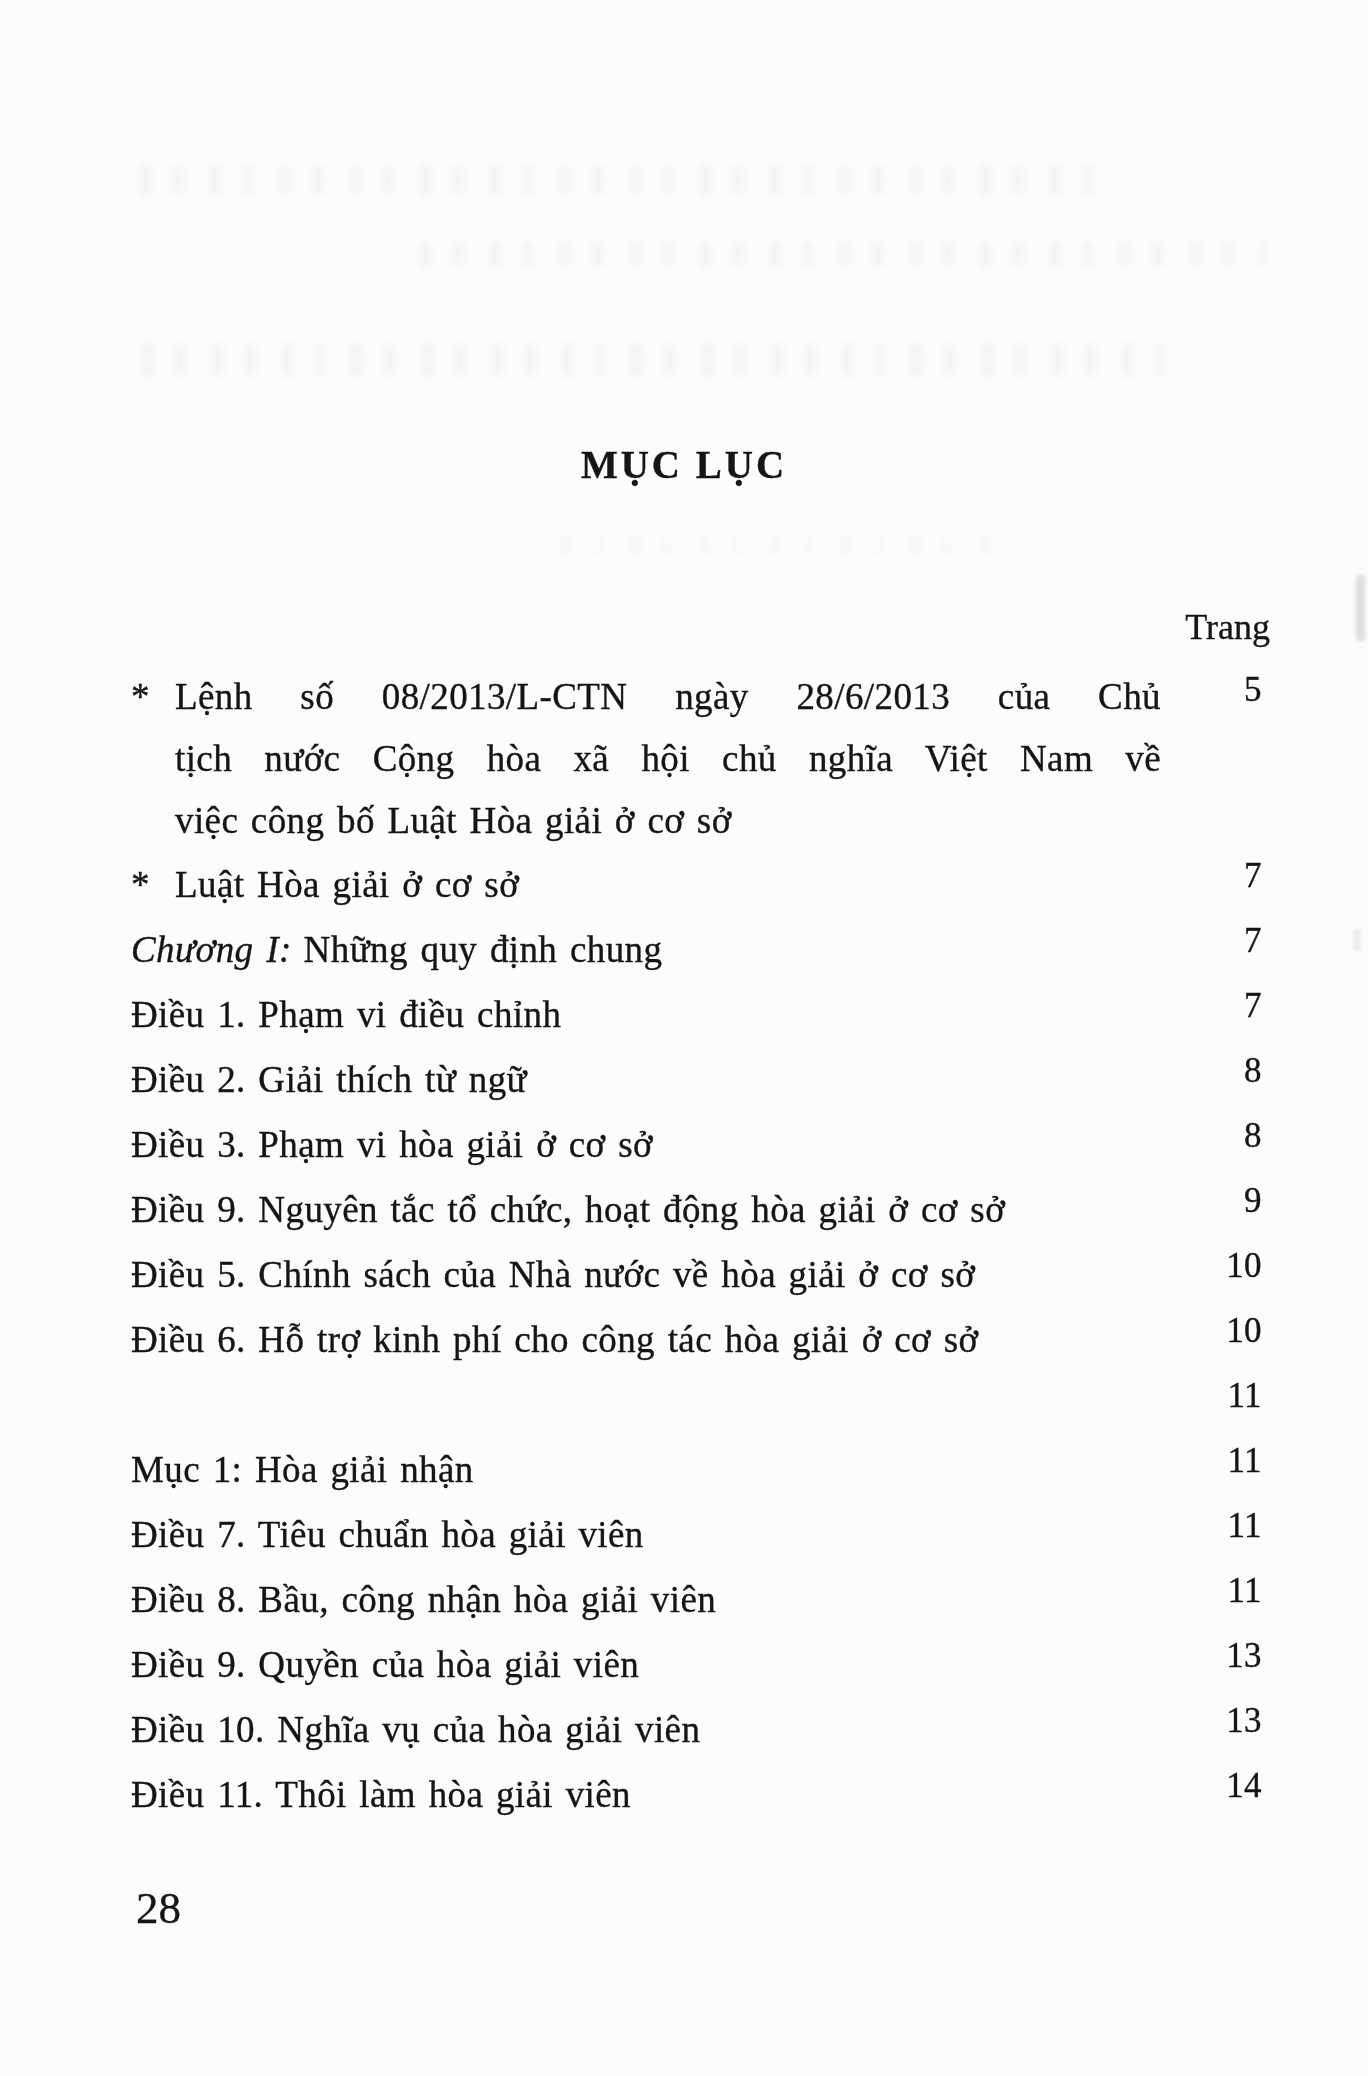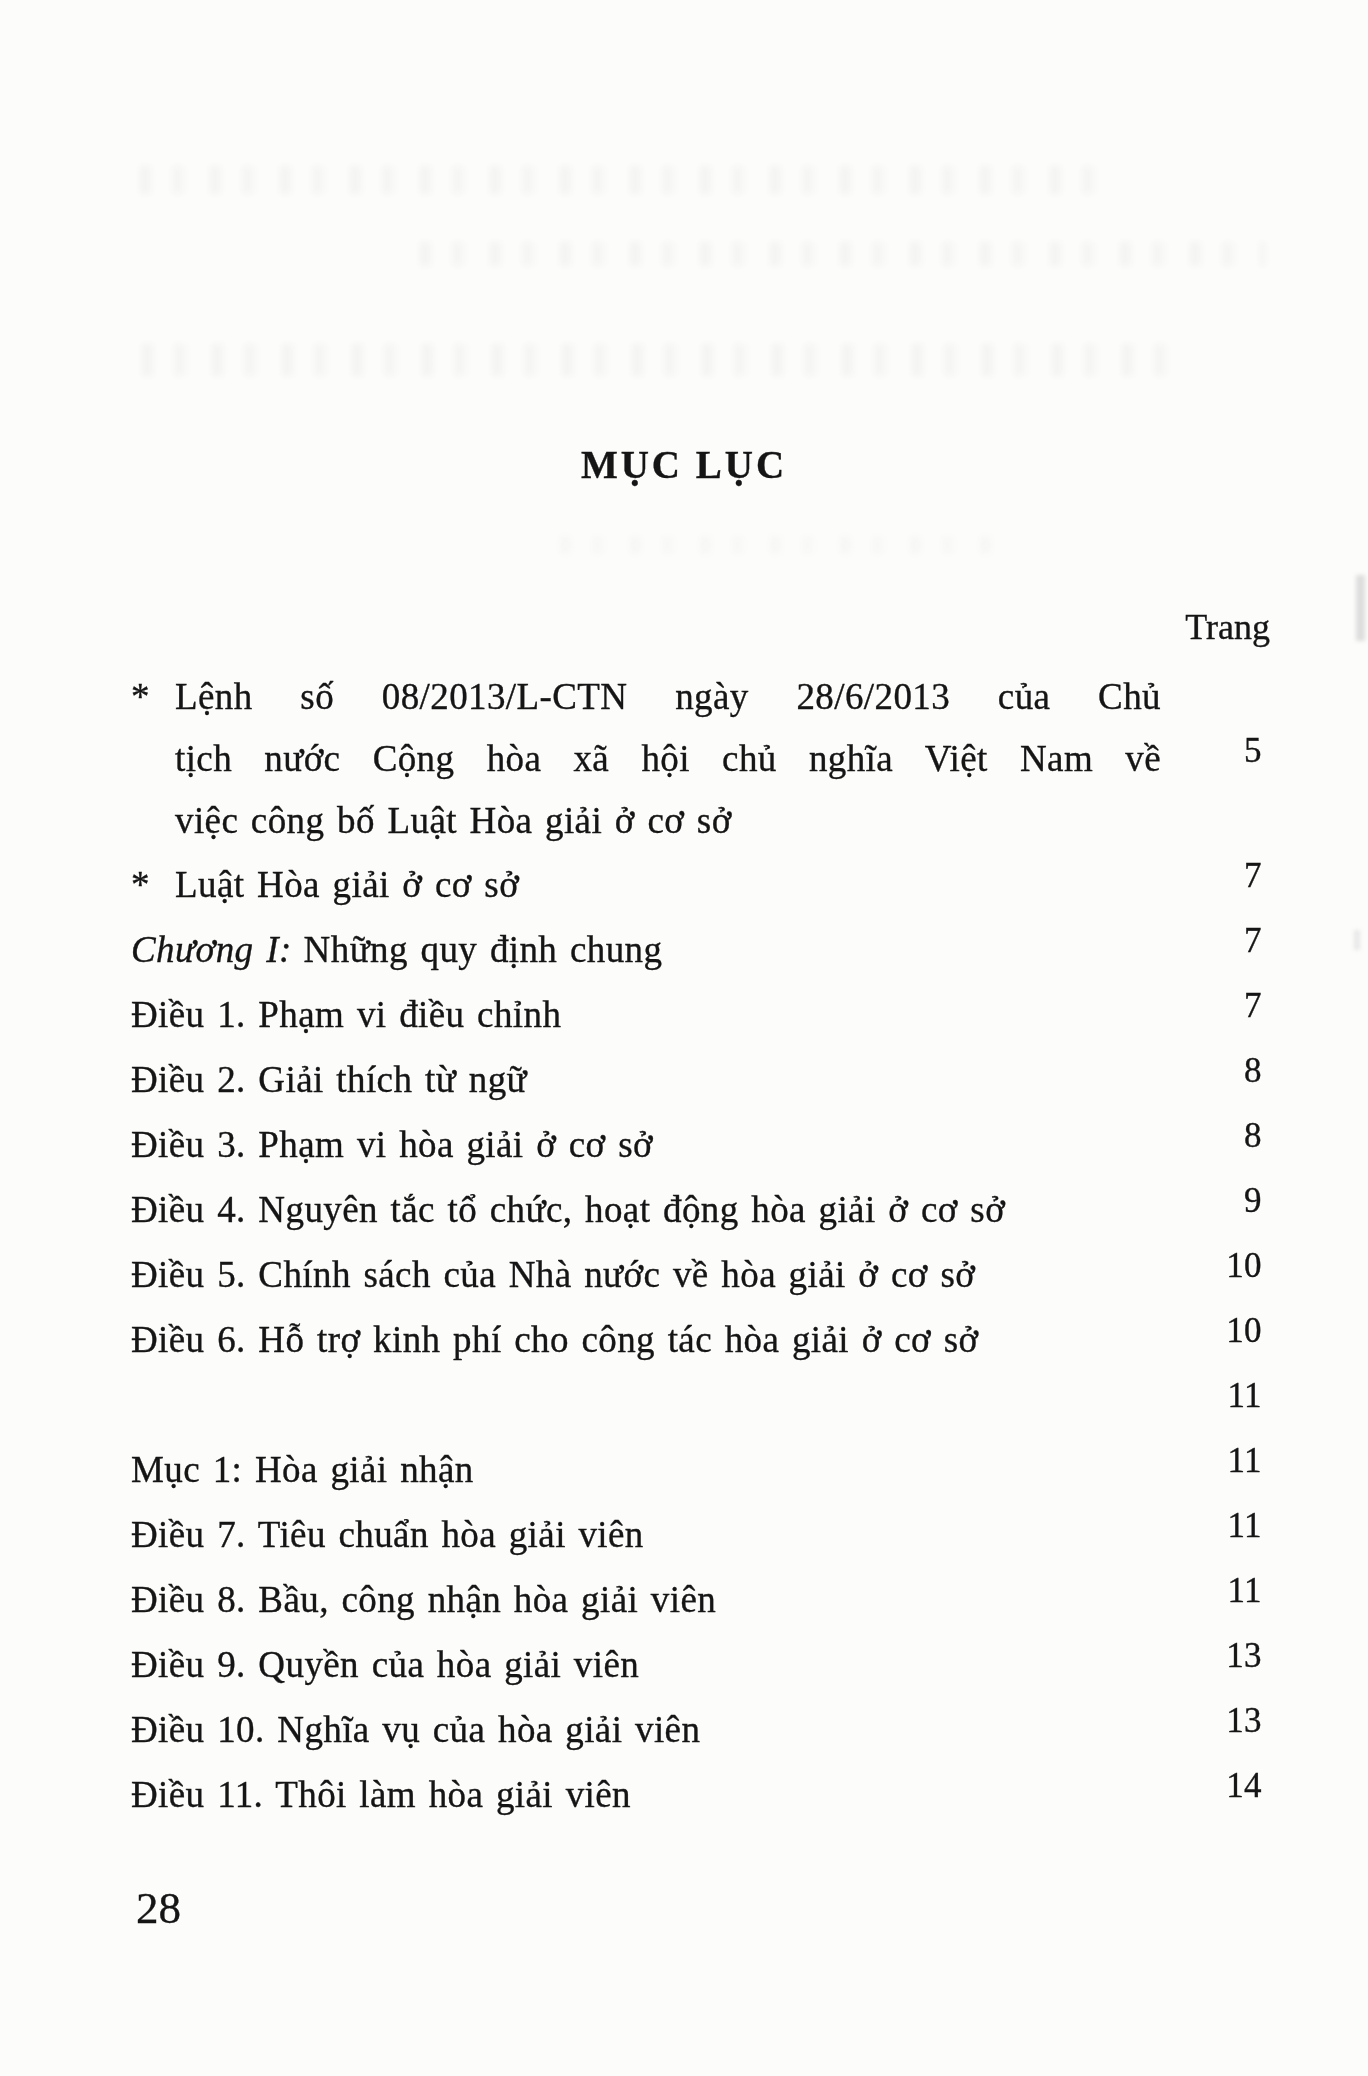--- a/index.html
+++ b/index.html
@@ -61,21 +61,21 @@
   }
 
   .toc {
     position: absolute;
     top: 666px;
     left: 131px;
     width: 1131px;
   }
   .toc-row {
     display: flex;
-    align-items: center;
+    align-items: flex-start;
     font-size: 37px;
     line-height: 65px;
     letter-spacing: 0.4px;
     word-spacing: 3px;
   }
   .entry {
     width: 986px;
     flex: 0 0 986px;
   }
   .hang {
@@ -156,21 +156,21 @@
       <div class="entry">Điều 2. Giải thích từ ngữ</div>
       <div class="page-num">8</div>
     </div>
 
     <div class="toc-row">
       <div class="entry">Điều 3. Phạm vi hòa giải ở cơ sở</div>
       <div class="page-num">8</div>
     </div>
 
     <div class="toc-row">
-      <div class="entry">Điều 4. Nguyên tắc tổ chức, hoạt động hòa giải ở cơ sở</div>
+      <div class="entry">Điều 9. Nguyên tắc tổ chức, hoạt động hòa giải ở cơ sở</div>
       <div class="page-num">9</div>
     </div>
 
     <div class="toc-row">
       <div class="entry">Điều 5. Chính sách của Nhà nước về hòa giải ở cơ sở</div>
       <div class="page-num">10</div>
     </div>
 
     <div class="toc-row">
       <div class="entry">Điều 6. Hỗ trợ kinh phí cho công tác hòa giải ở cơ sở</div>

